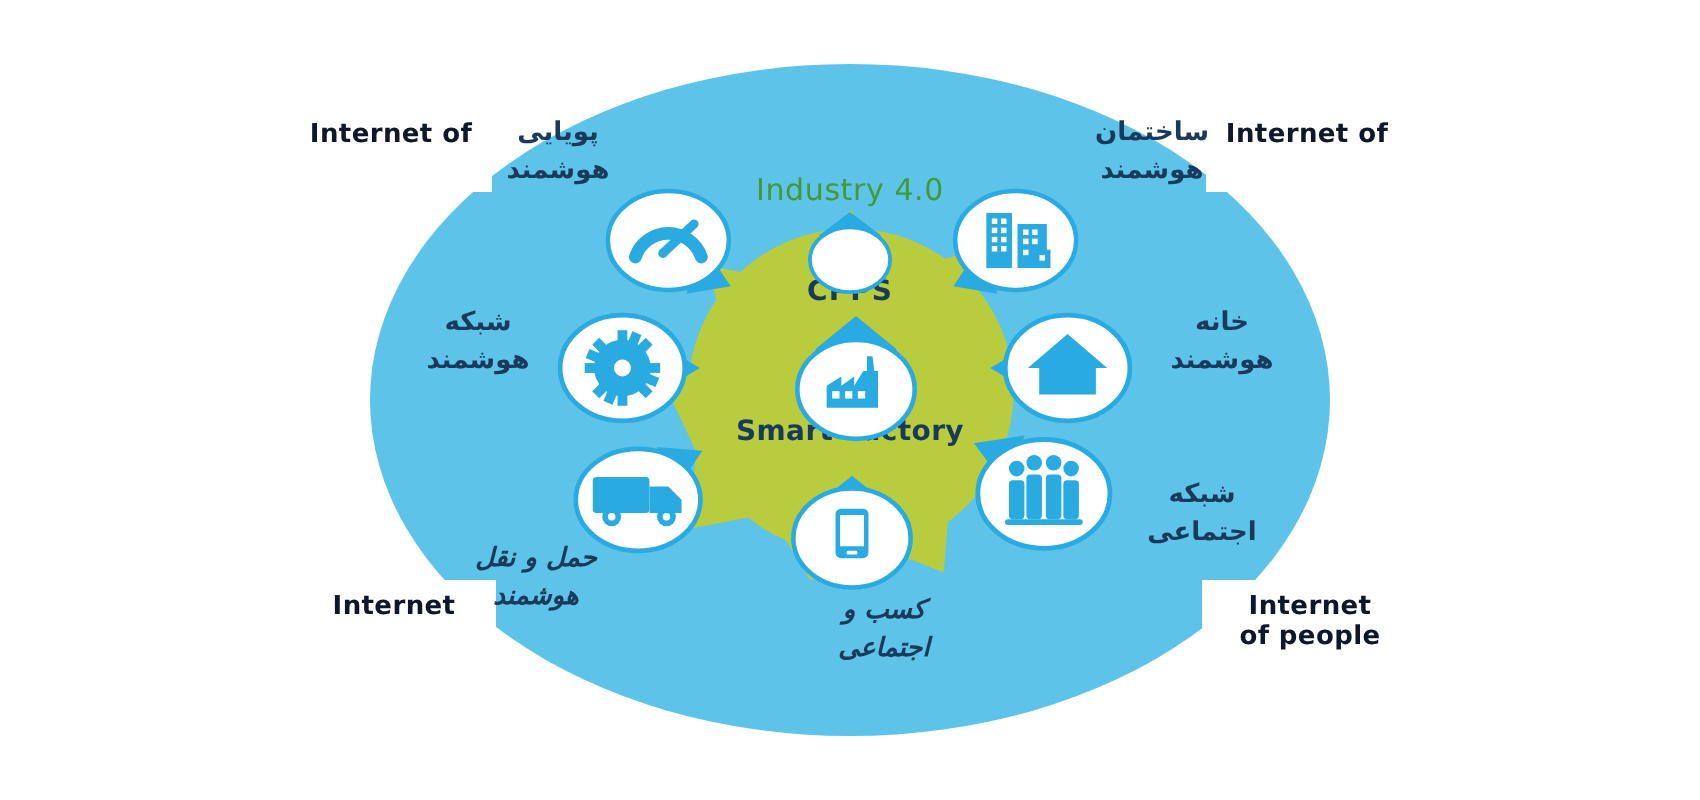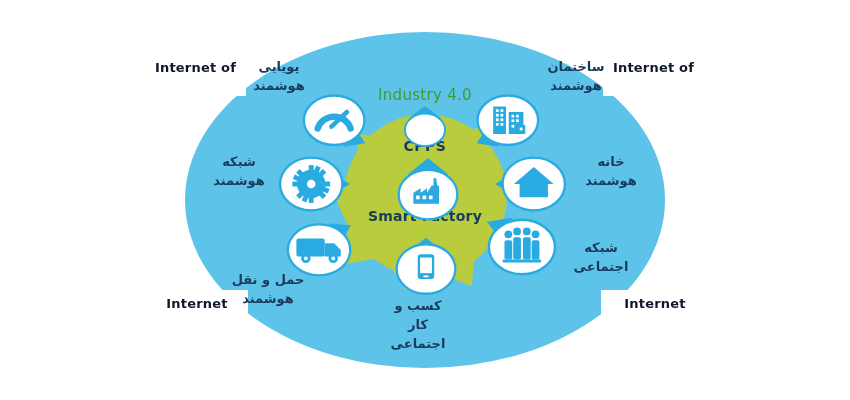--- a/index.html
+++ b/index.html
@@ -227,20 +227,21 @@
   <div class="en-label" style="left:596px;top:60px;width:115px;">
     <div>Internet of</div>
   </div>
 
   <div class="en-label" style="left:138px;top:296px;width:118px;">
     <div>Internet</div>
   </div>
 
   <div class="en-label" style="left:596px;top:296px;width:118px;">
     <div>Internet</div>
+    <div>of people</div>
   </div>
 
   <div class="fa-label rtl-plain" style="left:233px;top:57px;width:92px;">
     <div>پویایی</div>
     <div>هوشمند</div>
   </div>
 
   <div class="fa-label rtl-plain" style="left:527px;top:57px;width:98px;">
     <div>ساختمان</div>
     <div>هوشمند</div>
@@ -249,29 +250,28 @@
   <div class="fa-label rtl-plain" style="left:193px;top:152px;width:92px;">
     <div>شبکه</div>
     <div>هوشمند</div>
   </div>
 
   <div class="fa-label rtl-plain" style="left:565px;top:152px;width:92px;">
     <div>خانه</div>
     <div>هوشمند</div>
   </div>
 
-  <div class="fa-label rtl-plain" style="left:213px;top:270px;width:110px;">
+  <div class="fa-label rtl-plain" style="left:213px;top:270px;width:110px;font-style:italic;">
     <div>حمل و نقل</div>
     <div>هوشمند</div>
   </div>
 
   <div class="fa-label rtl-plain" style="left:552px;top:238px;width:98px;">
     <div>شبکه</div>
     <div>اجتماعی</div>
   </div>
 
-  <div class="fa-label rtl-plain" style="left:368px;top:296px;width:100px;">
+  <div class="fa-label rtl-plain" style="left:392px;top:296px;width:100px;font-style:italic;">
     <div>کسب و</div>
-    <div>کار</div>
     <div>اجتماعی</div>
   </div>
 
 </div>
 
 </body></html>

